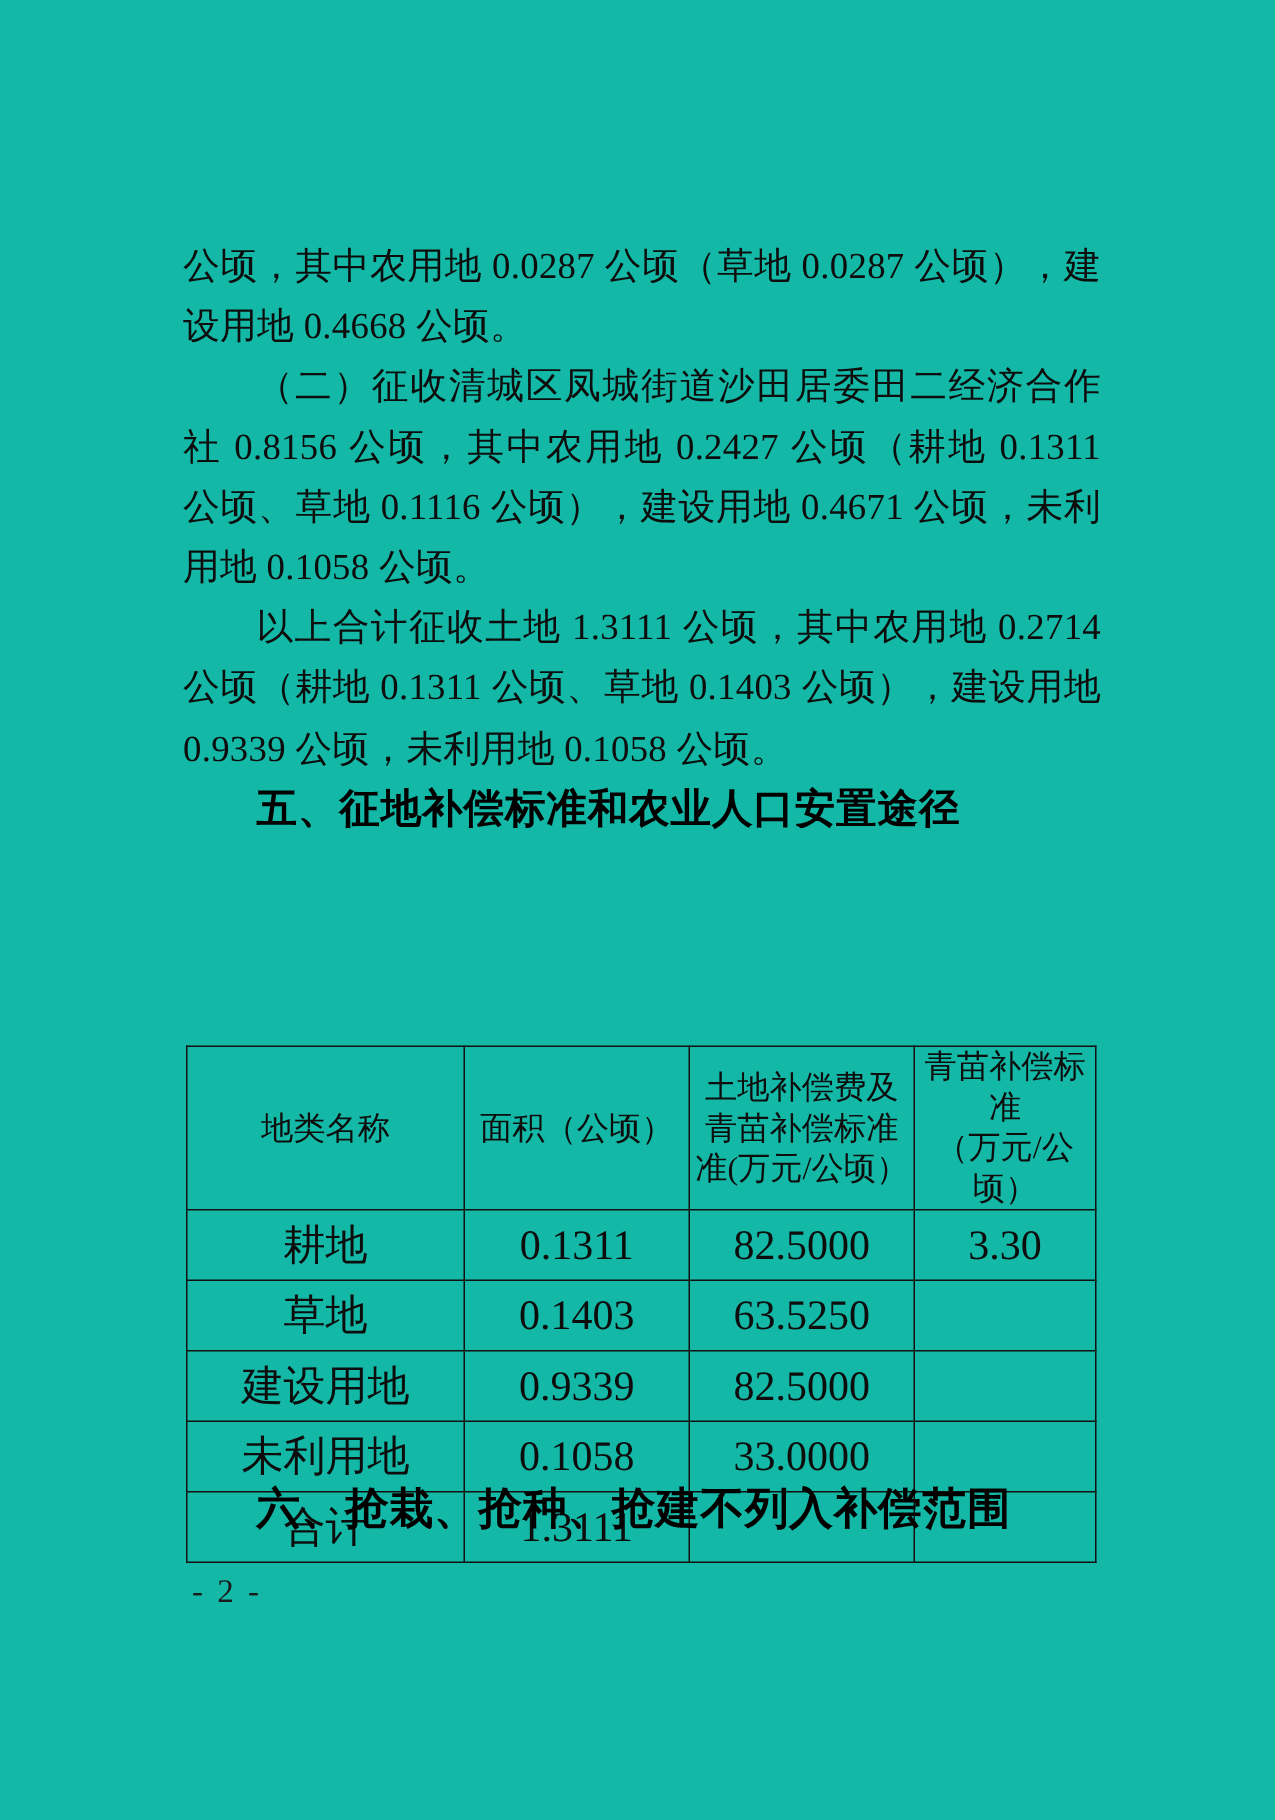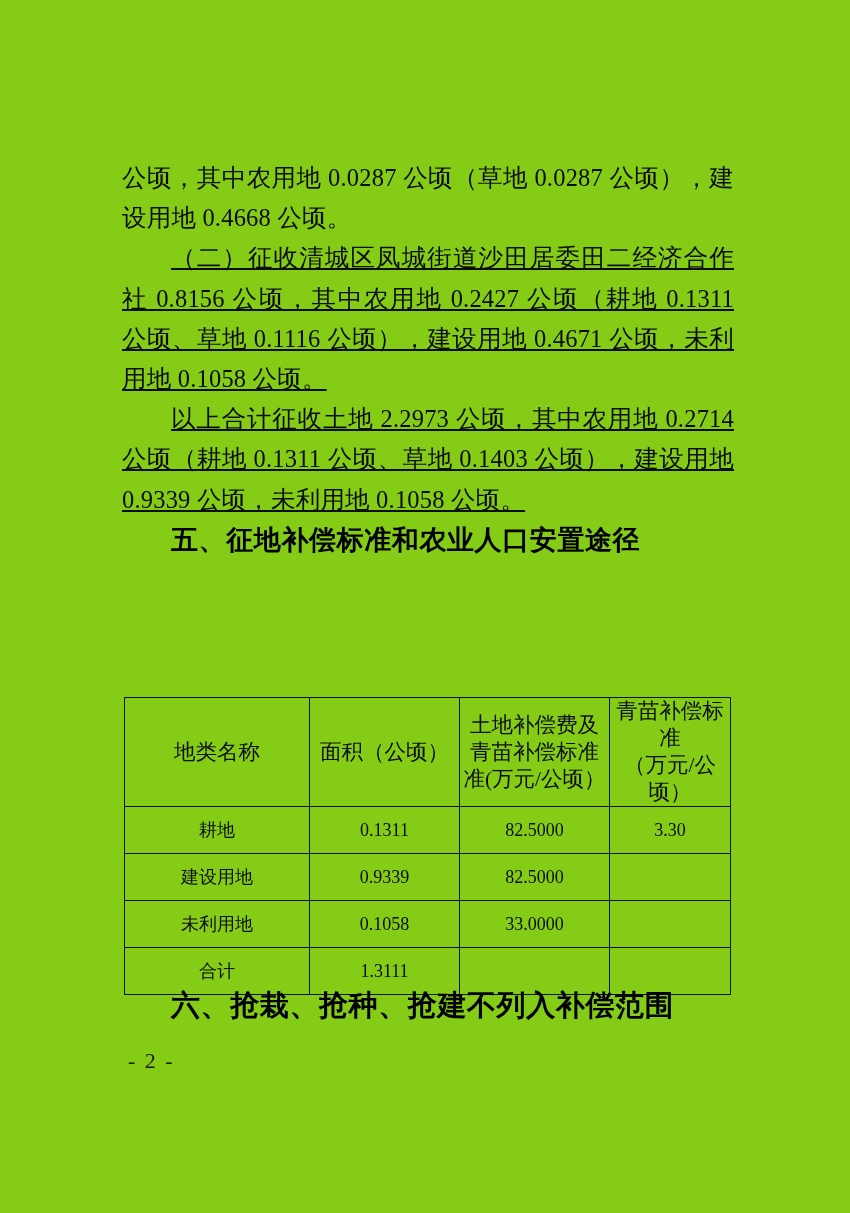--- a/index.html
+++ b/index.html
@@ -13,21 +13,21 @@
     height: 1213px;
     position: relative;
     font-family: "Liberation Serif", "DejaVu Serif", serif;
     color: #111111;
     overflow: hidden;
   }
 
   .page {
     position: absolute;
     inset: 0;
-    background: #84cc16;
+    background: #14b8a6;
   }
 
   
   .body-block {
     position: absolute;
     left: 122px;
     top: 158px;
     width: 612px;
   }
 
@@ -36,21 +36,20 @@
     line-height: 40.2px;
     letter-spacing: 0.2px;
     text-align: justify;
     text-justify: inter-character;
     margin: 0;
     color: #0d0d0d;
     font-family: "Liberation Serif", "DejaVu Serif", serif;
   }
   .para.indent {
     text-indent: 49px;
-    text-decoration: underline;
   }
 
   .heading {
     font-size: 27px;
     line-height: 40.2px;
     margin: 0;
     font-weight: bold;
     text-indent: 49px;
     color: #000000;
     letter-spacing: 0.6px;
@@ -66,21 +65,21 @@
   }
   table.comp {
     border-collapse: collapse;
     width: 606px;
     table-layout: fixed;
   }
   table.comp td, table.comp th {
     border: 1.6px solid #111111;
     text-align: center;
     vertical-align: middle;
-    font-size: 18px;
+    font-size: 28px;
     line-height: 27px;
     padding: 0;
     color: #0d0d0d;
     font-family: "Liberation Serif", "DejaVu Serif", serif;
     font-weight: normal;
   }
   table.comp thead th {
     height: 86px;
     font-size: 21.5px;
     line-height: 27px;
@@ -124,21 +123,21 @@
 <body>
 
 <div class="page">
 
   <div class="body-block">
 
     <p class="para">公顷，其中农用地 0.0287 公顷（草地 0.0287 公顷），建设用地 0.4668 公顷。</p>
 
     <p class="para indent">（二）征收清城区凤城街道沙田居委田二经济合作社 0.8156 公顷，其中农用地 0.2427 公顷（耕地 0.1311 公顷、草地 0.1116 公顷），建设用地 0.4671 公顷，未利用地 0.1058 公顷。</p>
 
-    <p class="para indent">以上合计征收土地 2.2973 公顷，其中农用地 0.2714 公顷（耕地 0.1311 公顷、草地 0.1403 公顷），建设用地 0.9339 公顷，未利用地 0.1058 公顷。</p>
+    <p class="para indent">以上合计征收土地 1.3111 公顷，其中农用地 0.2714 公顷（耕地 0.1311 公顷、草地 0.1403 公顷），建设用地 0.9339 公顷，未利用地 0.1058 公顷。</p>
 
     <p class="heading">五、征地补偿标准和农业人口安置途径</p>
 
 
   </div>
 
   <div class="table-wrap">
     <table class="comp">
       <colgroup>
         <col class="col-a">
@@ -166,20 +165,26 @@
         </tr>
       </thead>
       <tbody>
         <tr>
           <td>耕地</td>
           <td>0.1311</td>
           <td>82.5000</td>
           <td>3.30</td>
         </tr>
         <tr>
+          <td>草地</td>
+          <td>0.1403</td>
+          <td>63.5250</td>
+          <td></td>
+        </tr>
+        <tr>
           <td>建设用地</td>
           <td>0.9339</td>
           <td>82.5000</td>
           <td></td>
         </tr>
         <tr>
           <td>未利用地</td>
           <td>0.1058</td>
           <td>33.0000</td>
           <td></td>

